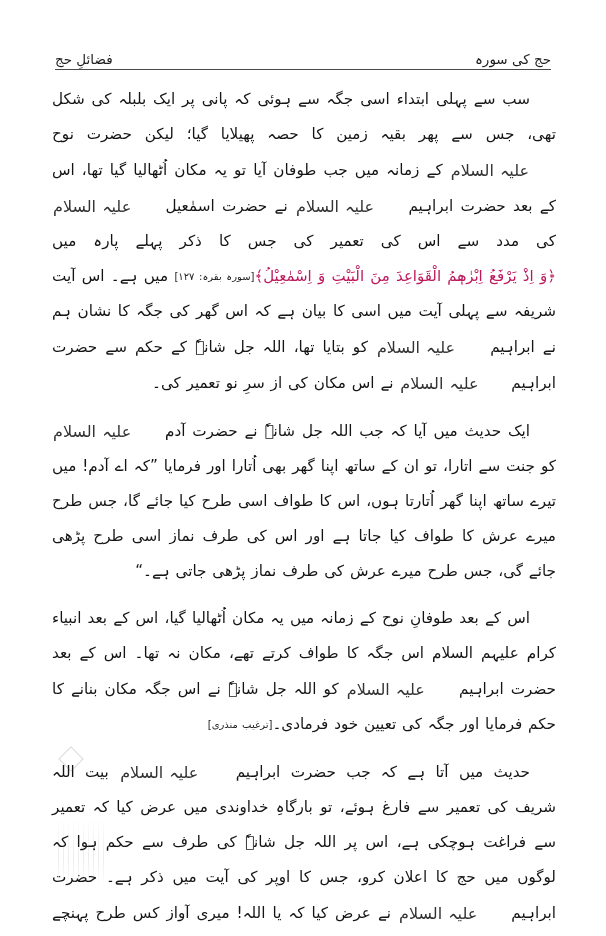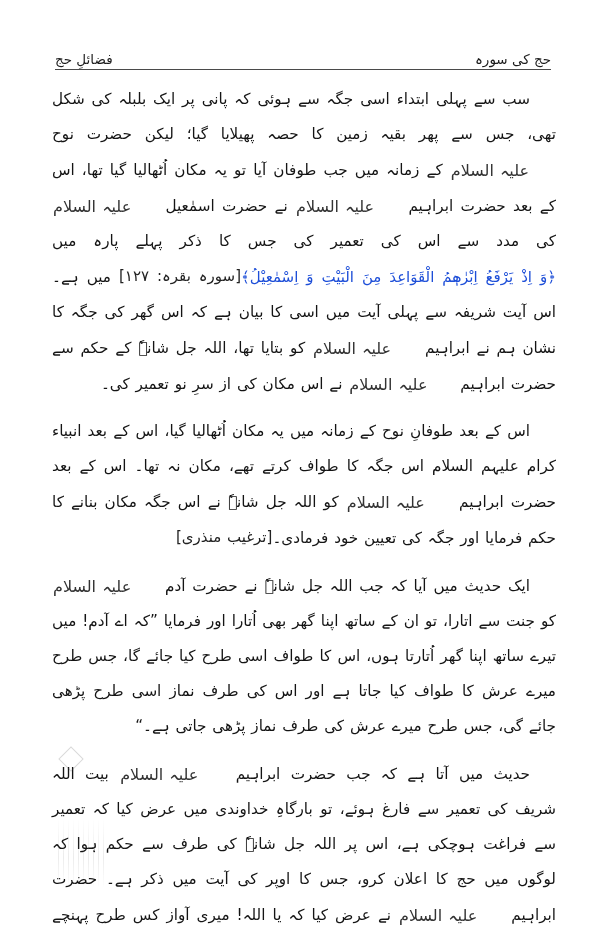--- a/index.html
+++ b/index.html
@@ -75,28 +75,28 @@
   }
 
   .para.indent {
     text-indent: 26px;
   }
 
   
   .ayah {
     font-size: 15px;
     font-family: "DejaVu Sans", sans-serif;
-    color: #1d4ed8;
+    color: #be185d;
     letter-spacing: 0.4px;
     white-space: nowrap;
   }
 
   
   .ref {
-    font-size: 15px;
+    font-size: 10px;
     color: #222222;
     vertical-align: 1px;
     white-space: nowrap;
   }
 
   
   .honorific {
     display: inline-block;
     font-size: 16px;
     color: #333333;
@@ -186,25 +186,25 @@
     <div class="header-rule"></div>
   </div>
 
   <div class="body">
 
     <p class="para indent">
       <span>سب سے پہلی ابتداء اسی جگہ سے ہوئی کہ پانی پر ایک بلبلہ کی شکل تھی، جس سے پھر بقیہ زمین کا حصہ پھیلایا گیا؛ لیکن حضرت نوح </span><span class="honorific">علیہ السلام</span><span> کے زمانہ میں جب طوفان آیا تو یہ مکان اُٹھالیا گیا تھا، اس کے بعد حضرت ابراہیم </span><span class="honorific">علیہ السلام</span><span> نے حضرت اسمٰعیل </span><span class="honorific">علیہ السلام</span><span> کی مدد سے اس کی تعمیر کی جس کا ذکر پہلے پارہ میں </span><span class="ayah">﴿وَ اِذْ یَرْفَعُ اِبْرٰھٖمُ الْقَوَاعِدَ مِنَ الْبَیْتِ وَ اِسْمٰعِیْلُ﴾</span><span class="ref">[سورہ بقرہ: ۱۲۷]</span><span> میں ہے۔ اس آیت شریفہ سے پہلی آیت میں اسی کا بیان ہے کہ اس گھر کی جگہ کا نشان ہم نے ابراہیم </span><span class="honorific">علیہ السلام</span><span> کو بتایا تھا، اللہ جل شانہٗ کے حکم سے حضرت ابراہیم </span><span class="honorific">علیہ السلام</span><span> نے اس مکان کی از سرِ نو تعمیر کی۔</span>
     </p>
 
     <p class="para indent">
+      <span>ایک حدیث میں آیا کہ جب اللہ جل شانہٗ نے حضرت آدم </span><span class="honorific">علیہ السلام</span><span> کو جنت سے اتارا، تو ان کے ساتھ اپنا گھر بھی اُتارا اور فرمایا ”کہ اے آدم! میں تیرے ساتھ اپنا گھر اُتارتا ہوں، اس کا طواف اسی طرح کیا جائے گا، جس طرح میرے عرش کا طواف کیا جاتا ہے اور اس کی طرف نماز اسی طرح پڑھی جائے گی، جس طرح میرے عرش کی طرف نماز پڑھی جاتی ہے۔“</span>
+    </p>
+
+    <p class="para indent">
       <span>اس کے بعد طوفانِ نوح کے زمانہ میں یہ مکان اُٹھالیا گیا، اس کے بعد انبیاء کرام علیہم السلام اس جگہ کا طواف کرتے تھے، مکان نہ تھا۔ اس کے بعد حضرت ابراہیم </span><span class="honorific">علیہ السلام</span><span> کو اللہ جل شانہٗ نے اس جگہ مکان بنانے کا حکم فرمایا اور جگہ کی تعیین خود فرمادی۔</span><span class="ref">[ترغیب منذری]</span>
-    </p>
-
-    <p class="para indent">
-      <span>ایک حدیث میں آیا کہ جب اللہ جل شانہٗ نے حضرت آدم </span><span class="honorific">علیہ السلام</span><span> کو جنت سے اتارا، تو ان کے ساتھ اپنا گھر بھی اُتارا اور فرمایا ”کہ اے آدم! میں تیرے ساتھ اپنا گھر اُتارتا ہوں، اس کا طواف اسی طرح کیا جائے گا، جس طرح میرے عرش کا طواف کیا جاتا ہے اور اس کی طرف نماز اسی طرح پڑھی جائے گی، جس طرح میرے عرش کی طرف نماز پڑھی جاتی ہے۔“</span>
     </p>
 
     <p class="para indent">
       <span>حدیث میں آتا ہے کہ جب حضرت ابراہیم </span><span class="honorific">علیہ السلام</span><span> بیت اللہ شریف کی تعمیر سے فارغ ہوئے، تو بارگاہِ خداوندی میں عرض کیا کہ تعمیر سے فراغت ہوچکی ہے، اس پر اللہ جل شانہٗ کی طرف سے حکم ہوا کہ لوگوں میں حج کا اعلان کرو، جس کا اوپر کی آیت میں ذکر ہے۔ حضرت ابراہیم </span><span class="honorific">علیہ السلام</span><span> نے عرض کیا کہ یا اللہ! میری آواز کس طرح پہنچے گی، اللہ جل شانہٗ نے فرمایا کہ آواز کا پہونچانا ہمارے ذمہ ہے۔ حضرت ابراہیم </span>
     </p>
 
   </div>
 
   <div class="margin-diamond"></div>
   <div class="ribbon"></div>

